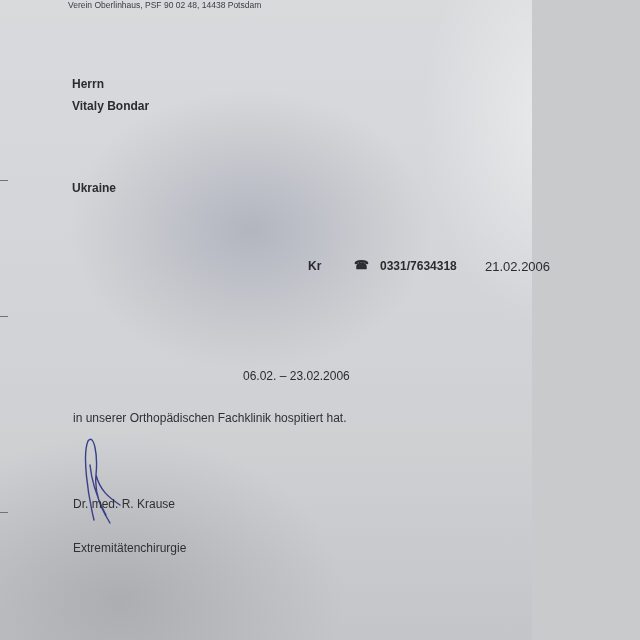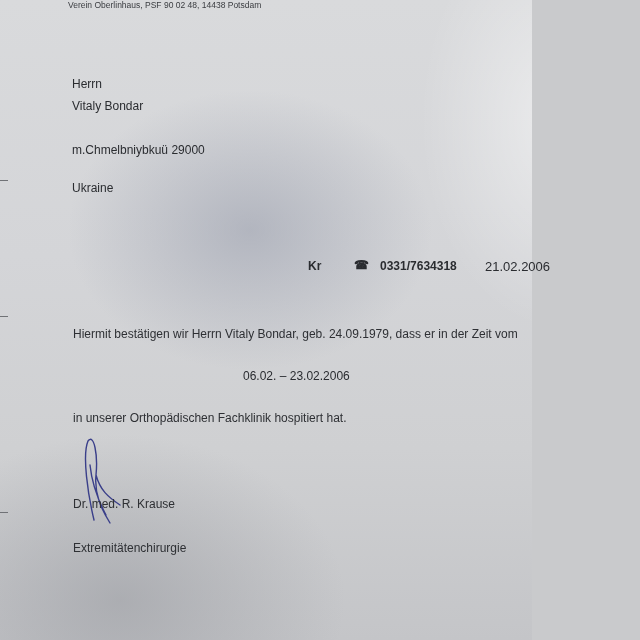--- a/index.html
+++ b/index.html
@@ -12,47 +12,45 @@
       position: absolute; left: 0; top: 0; width: 532px; height: 640px;
       background:
         radial-gradient(ellipse 260px 200px at 250px 230px, rgba(150,155,170,0.55), rgba(150,155,170,0) 70%),
         radial-gradient(ellipse 300px 220px at 120px 600px, rgba(150,152,158,0.55), rgba(150,152,158,0) 75%),
         radial-gradient(ellipse 200px 300px at 560px 120px, rgba(255,255,255,0.5), rgba(255,255,255,0) 70%),
         linear-gradient(180deg, #d9dadc 0%, #d4d5d8 40%, #cfd0d2 70%, #c4c5c8 100%);
       text-align: center;
     }
     .t { position: absolute; color: #1f2125; white-space: nowrap; }
     .sender { left: 68px; top: 0px; font-size: 8.5px; color: #3a3c40; }
-    .addr { left: 72px; font-size: 12px; font-weight: normal; color: #2a2c30; }
+    .addr { left: 72px; font-size: 12px; font-weight: bold; color: #2a2c30; }
     .ref { top: 243px; font-size: 12px; font-weight: bold; color: #2a2c30; margin-top: 16px; }
     .subject { left: 73px; top: 287px; font-size: 12px; font-weight: bold; text-decoration: underline; color: #2a2c30; }
     .body { left: 73px; font-size: 12px; color: #2e3034; }
     .period { left: 243px; top: 369px; font-size: 12px; font-weight: normal; color: #2a2c30; }
     .mark { position: absolute; left: 0; width: 8px; height: 1px; background: #707276; }
     .sig { position: absolute; left: 80px; top: 435px; width: 70px; height: 90px; }
   </style>
 </head>
 <body>
 
 <div class="page">
 
   <div class="t sender">Verein Oberlinhaus, PSF 90 02 48, 14438 Potsdam</div>
 
   <div class="t addr" style="top:77px">Herrn</div>
   <div class="t addr" style="top:99px">Vitaly Bondar</div>
-  <div class="t addr" style="top:143px">m.Chmelbniybkuü 29000</div>
   <div class="t addr" style="top:181px">Ukraine</div>
 
   <div class="t ref" style="left:308px">Kr</div>
   <div class="t ref" style="left:354px; top:242px; font-size:12px;">☎</div>
   <div class="t ref" style="left:380px; font-weight:bold;">0331/7634318</div>
   <div class="t ref" style="left:485px; font-weight:normal; font-size:13px;">21.02.2006</div>
 
 
-  <div class="t body" style="top:327px">Hiermit bestätigen wir Herrn Vitaly Bondar, geb. 24.09.1979, dass er in der Zeit vom</div>
   <div class="t period">06.02. – 23.02.2006</div>
   <div class="t body" style="top:411px">in unserer Orthopädischen Fachklinik hospitiert hat.</div>
 
   <svg class="sig" viewBox="0 0 70 90">
     <path d="M14 85 C 8 60, 2 20, 8 6 C 14 -2, 18 20, 16 40 C 14 60, 22 75, 30 88 M16 40 C 20 55, 28 62, 40 70 M10 30 C 12 50, 18 65, 26 80" fill="none" stroke="#3a3f8a" stroke-width="1.4" stroke-linecap="round"></path>
   </svg>
 
   <div class="t body" style="top:497px">Dr. med. R. Krause</div>
   <div class="t body" style="top:541px">Extremitätenchirurgie</div>
 

